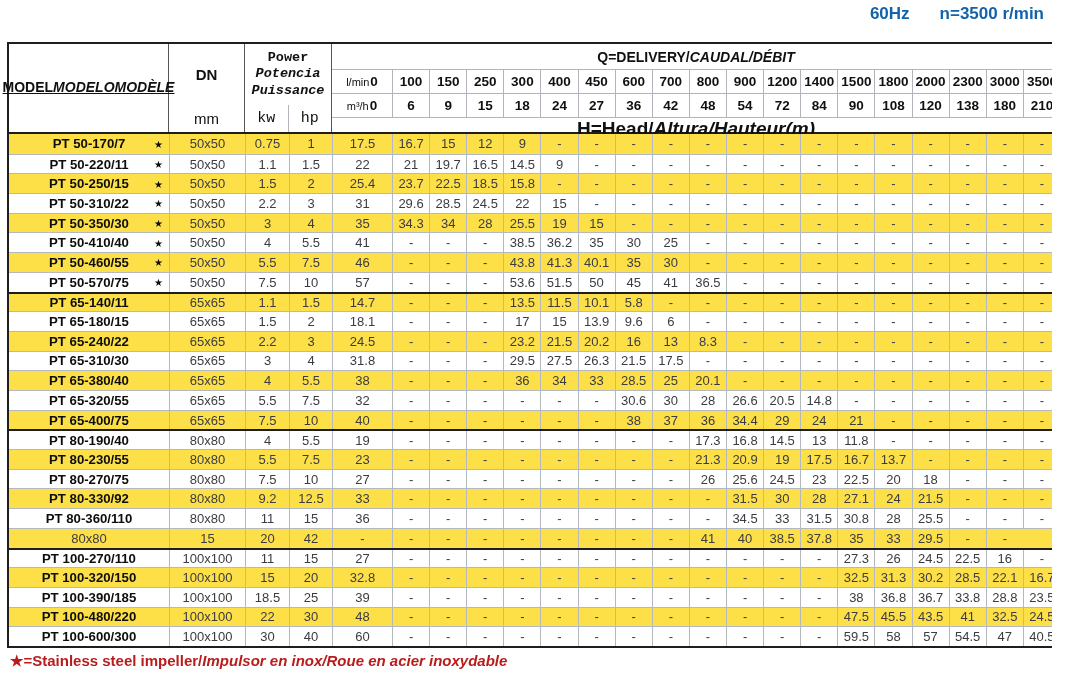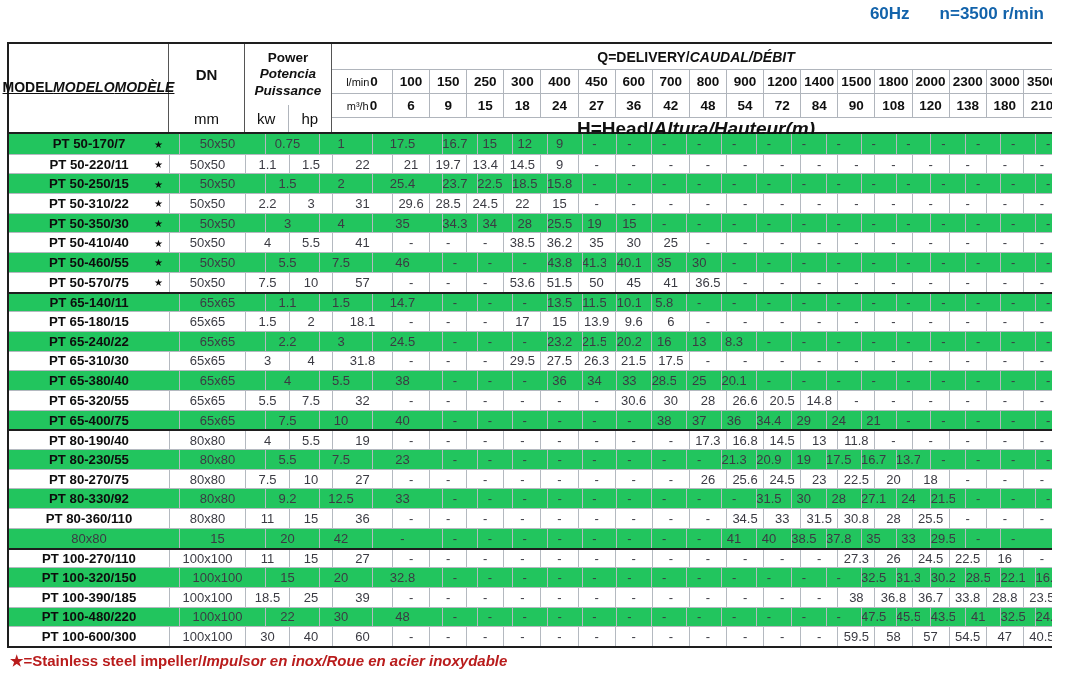--- a/index.html
+++ b/index.html
@@ -21,21 +21,21 @@
          color:#101010;}
   .hcell{box-sizing:border-box;}
   .col-model{width:160px;flex:0 0 160px;border-right:1px solid #555;
              display:flex;flex-direction:row;justify-content:center;align-items:center;
              font-weight:bold;font-size:14px;line-height:1.25;text-decoration:underline;}
   .col-dn{width:76px;flex:0 0 76px;border-right:1px solid #555;
           display:flex;flex-direction:column;align-items:center;}
   .dn-label{flex:1;display:flex;align-items:center;font-weight:bold;font-size:15px;}
   .dn-unit{height:27px;display:flex;align-items:center;font-size:15px;}
   .col-power{width:87px;flex:0 0 87px;border-right:1px solid #555;
-             display:flex;flex-direction:column;}
+             display:flex;flex-direction:column;font-family:Liberation Mono, monospace;}
   .power-lines{flex:1;display:flex;flex-direction:column;justify-content:center;align-items:center;
                font-weight:bold;font-size:13.5px;line-height:1.2;}
   .power-units{height:27px;display:flex;font-size:15px;}
   .pu{flex:1;display:flex;align-items:center;justify-content:center;}
   .pu2{border-left:1px solid #b0b5bc;}
 
   .flow-head{flex:1;display:flex;flex-direction:column;font-weight:bold;}
   .q-row{height:25px;flex:0 0 25px;display:flex;align-items:center;justify-content:center;
          font-size:14px;}
   .flow-row{display:grid;grid-template-columns:60px repeat(18,1fr);height:23px;flex:0 0 23px;}
@@ -44,21 +44,21 @@
   .fcell{display:flex;align-items:center;justify-content:center;font-size:13.5px;
          box-sizing:border-box;overflow:hidden;}
   .fcell + .fcell{border-left:1px solid #b0b5bc;}
   .unit-label{font-size:11px;font-weight:normal;margin-right:1px;white-space:nowrap;}
   .h-row{flex:1;display:flex;align-items:center;justify-content:center;font-size:19px;}
 
   
   .tbody{flex:1;display:grid;grid-auto-rows:1fr;}
   .row{display:grid;grid-template-columns:160px 76px 44px 43px 60px repeat(18,1fr);
        box-sizing:border-box;}
-  .row.alt{background:#22c55e;gap:10px;}
+  .row.alt{background:#fde047;}
   .tbody .row + .row{border-top:1px solid #b4b9c0;}
   .tbody .row.group-start{border-top:2px solid #1e1e1e;}
   .cell{display:flex;align-items:center;justify-content:center;
         font-size:13px;color:#3b3b43;box-sizing:border-box;overflow:hidden;}
   .cell + .cell{border-left:1px solid #b4b9c0;}
   .model-cell{font-weight:bold;color:#0d0d0d;font-size:13.2px;position:relative;
               white-space:nowrap;}
   .star{position:absolute;right:6px;top:50%;transform:translateY(-50%);
         font-size:10px;font-weight:normal;}
 
@@ -196,21 +196,21 @@
           <div class="cell model-cell">
             <span>PT 50-220/11</span>
             <span class="star">★</span>
           </div>
           <div class="cell ">50x50</div>
           <div class="cell ">1.1</div>
           <div class="cell ">1.5</div>
           <div class="cell num">22</div>
           <div class="cell num">21</div>
           <div class="cell num">19.7</div>
-          <div class="cell num">13.4</div>
+          <div class="cell num">16.5</div>
           <div class="cell num">14.5</div>
           <div class="cell num">9</div>
           <div class="cell dash">-</div>
           <div class="cell dash">-</div>
           <div class="cell dash">-</div>
           <div class="cell dash">-</div>
           <div class="cell dash">-</div>
           <div class="cell dash">-</div>
           <div class="cell dash">-</div>
           <div class="cell dash">-</div>

